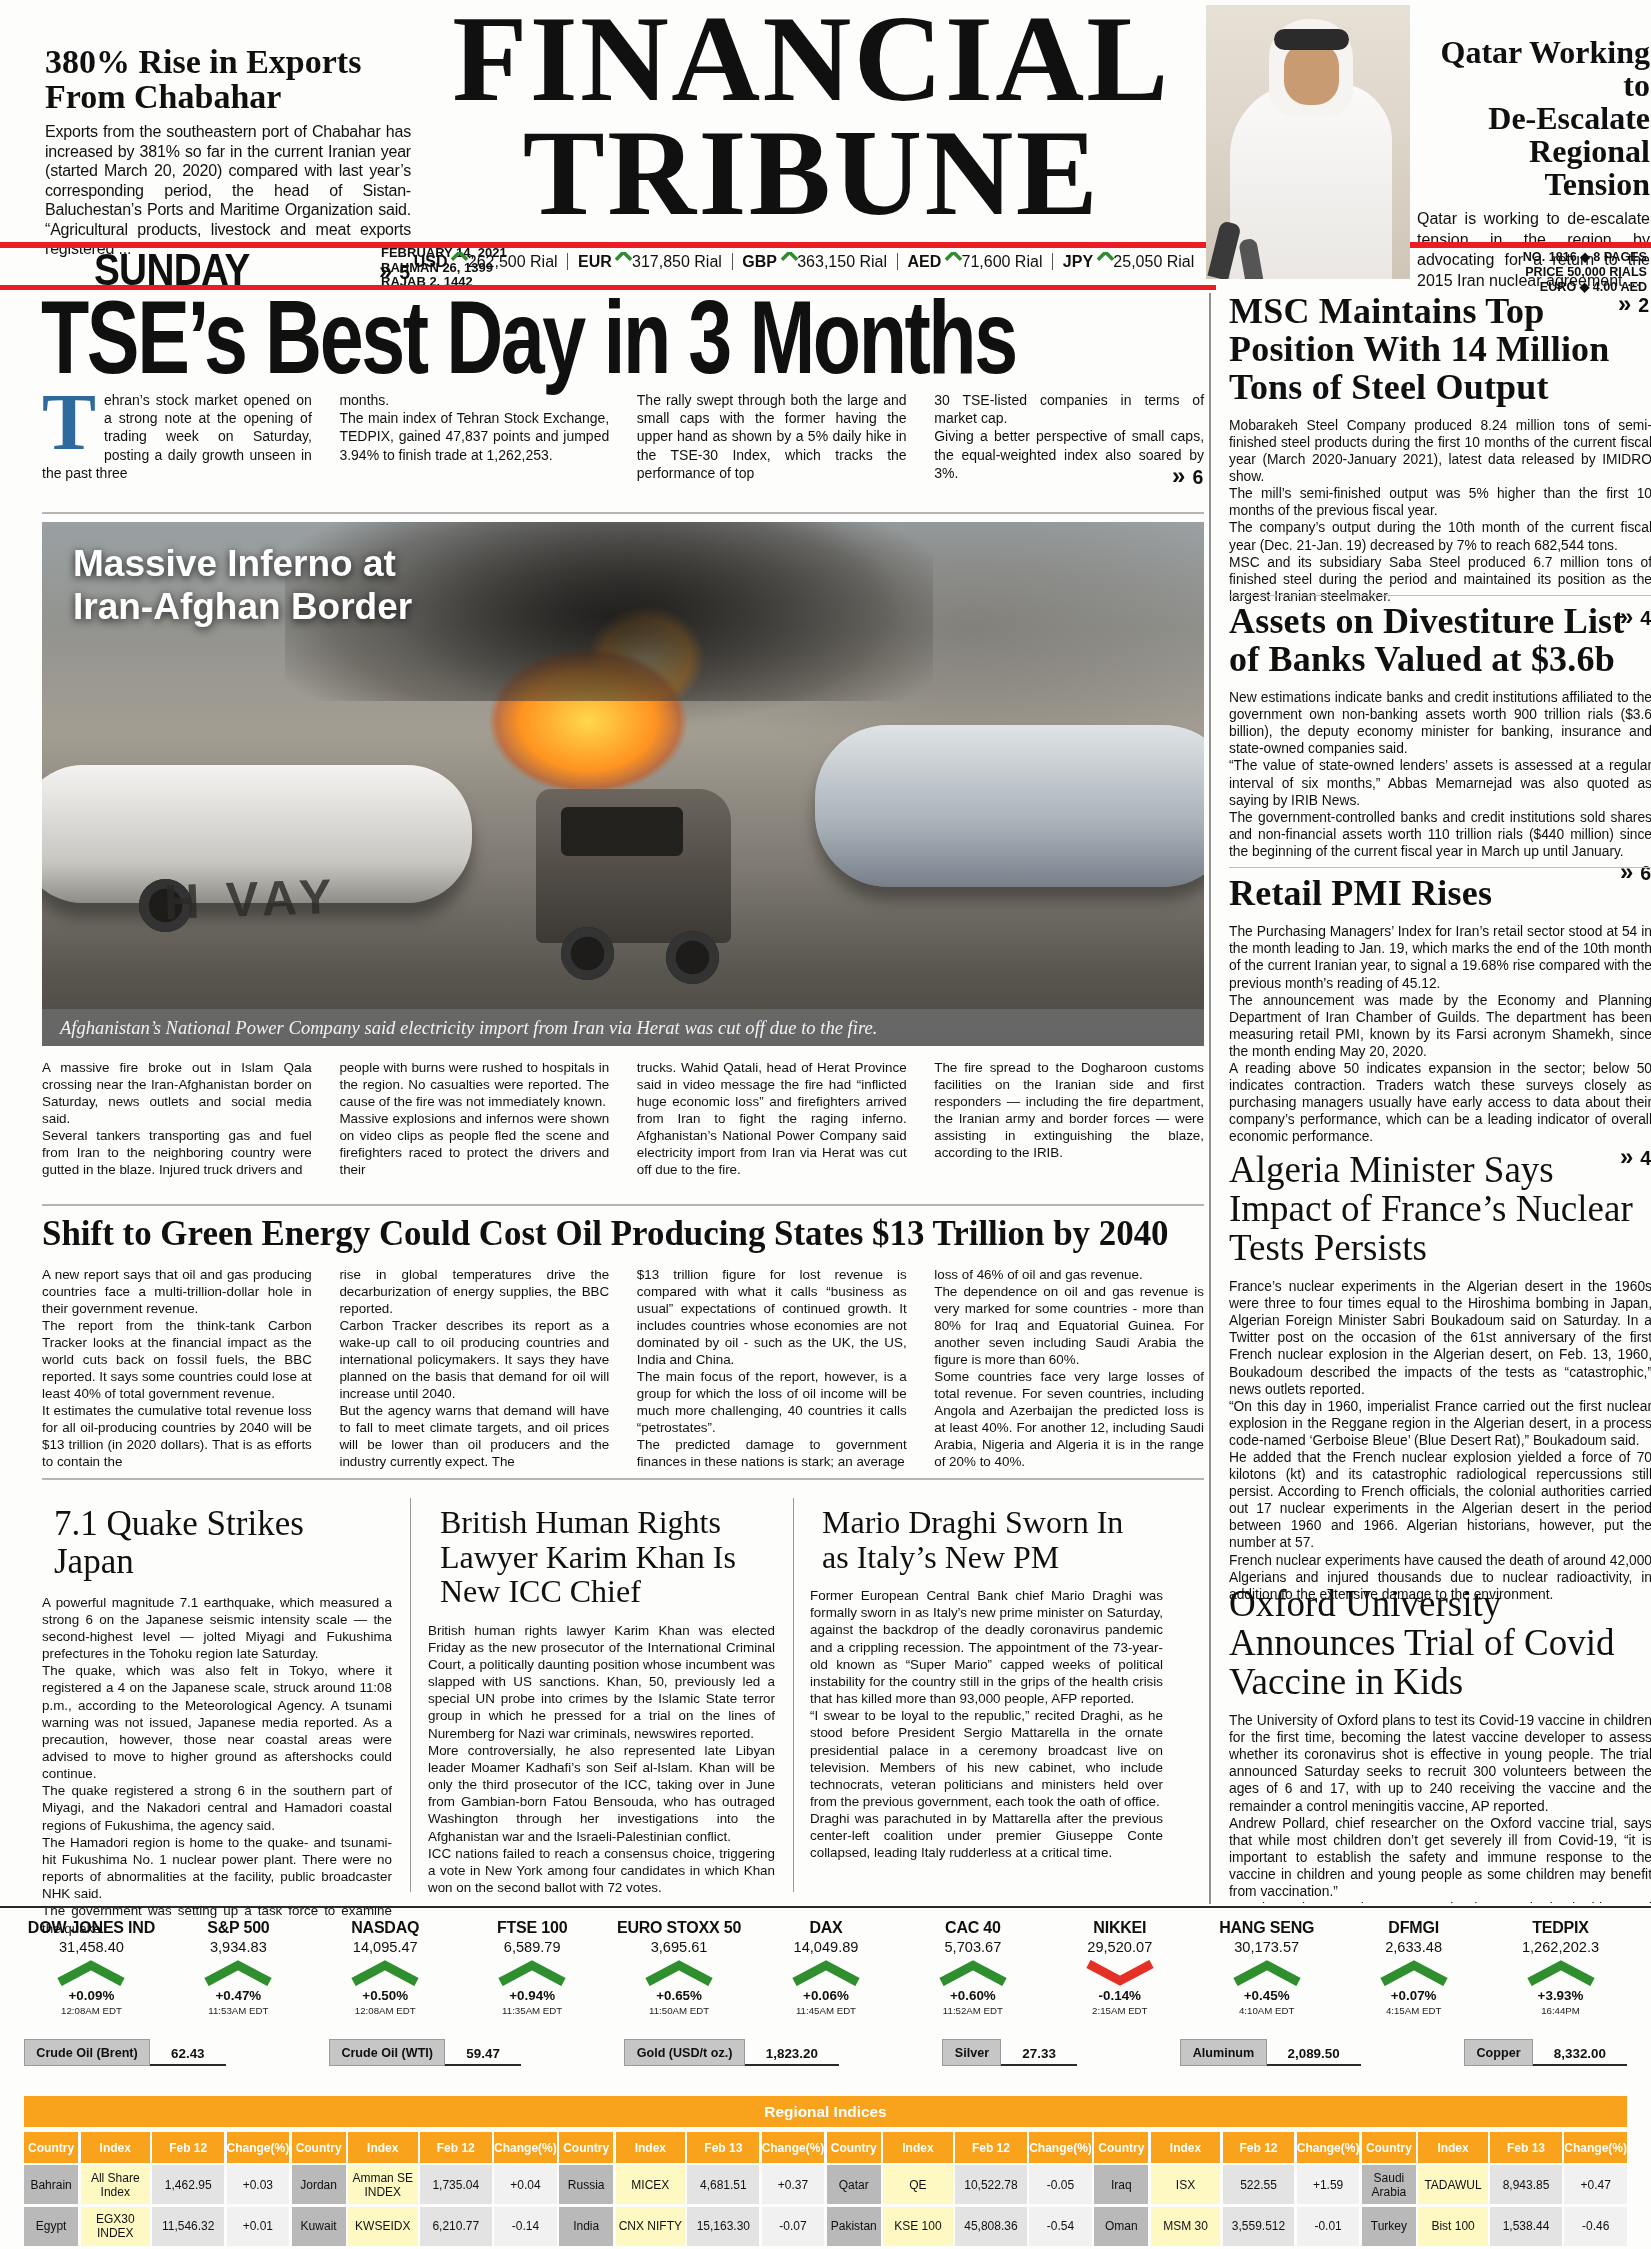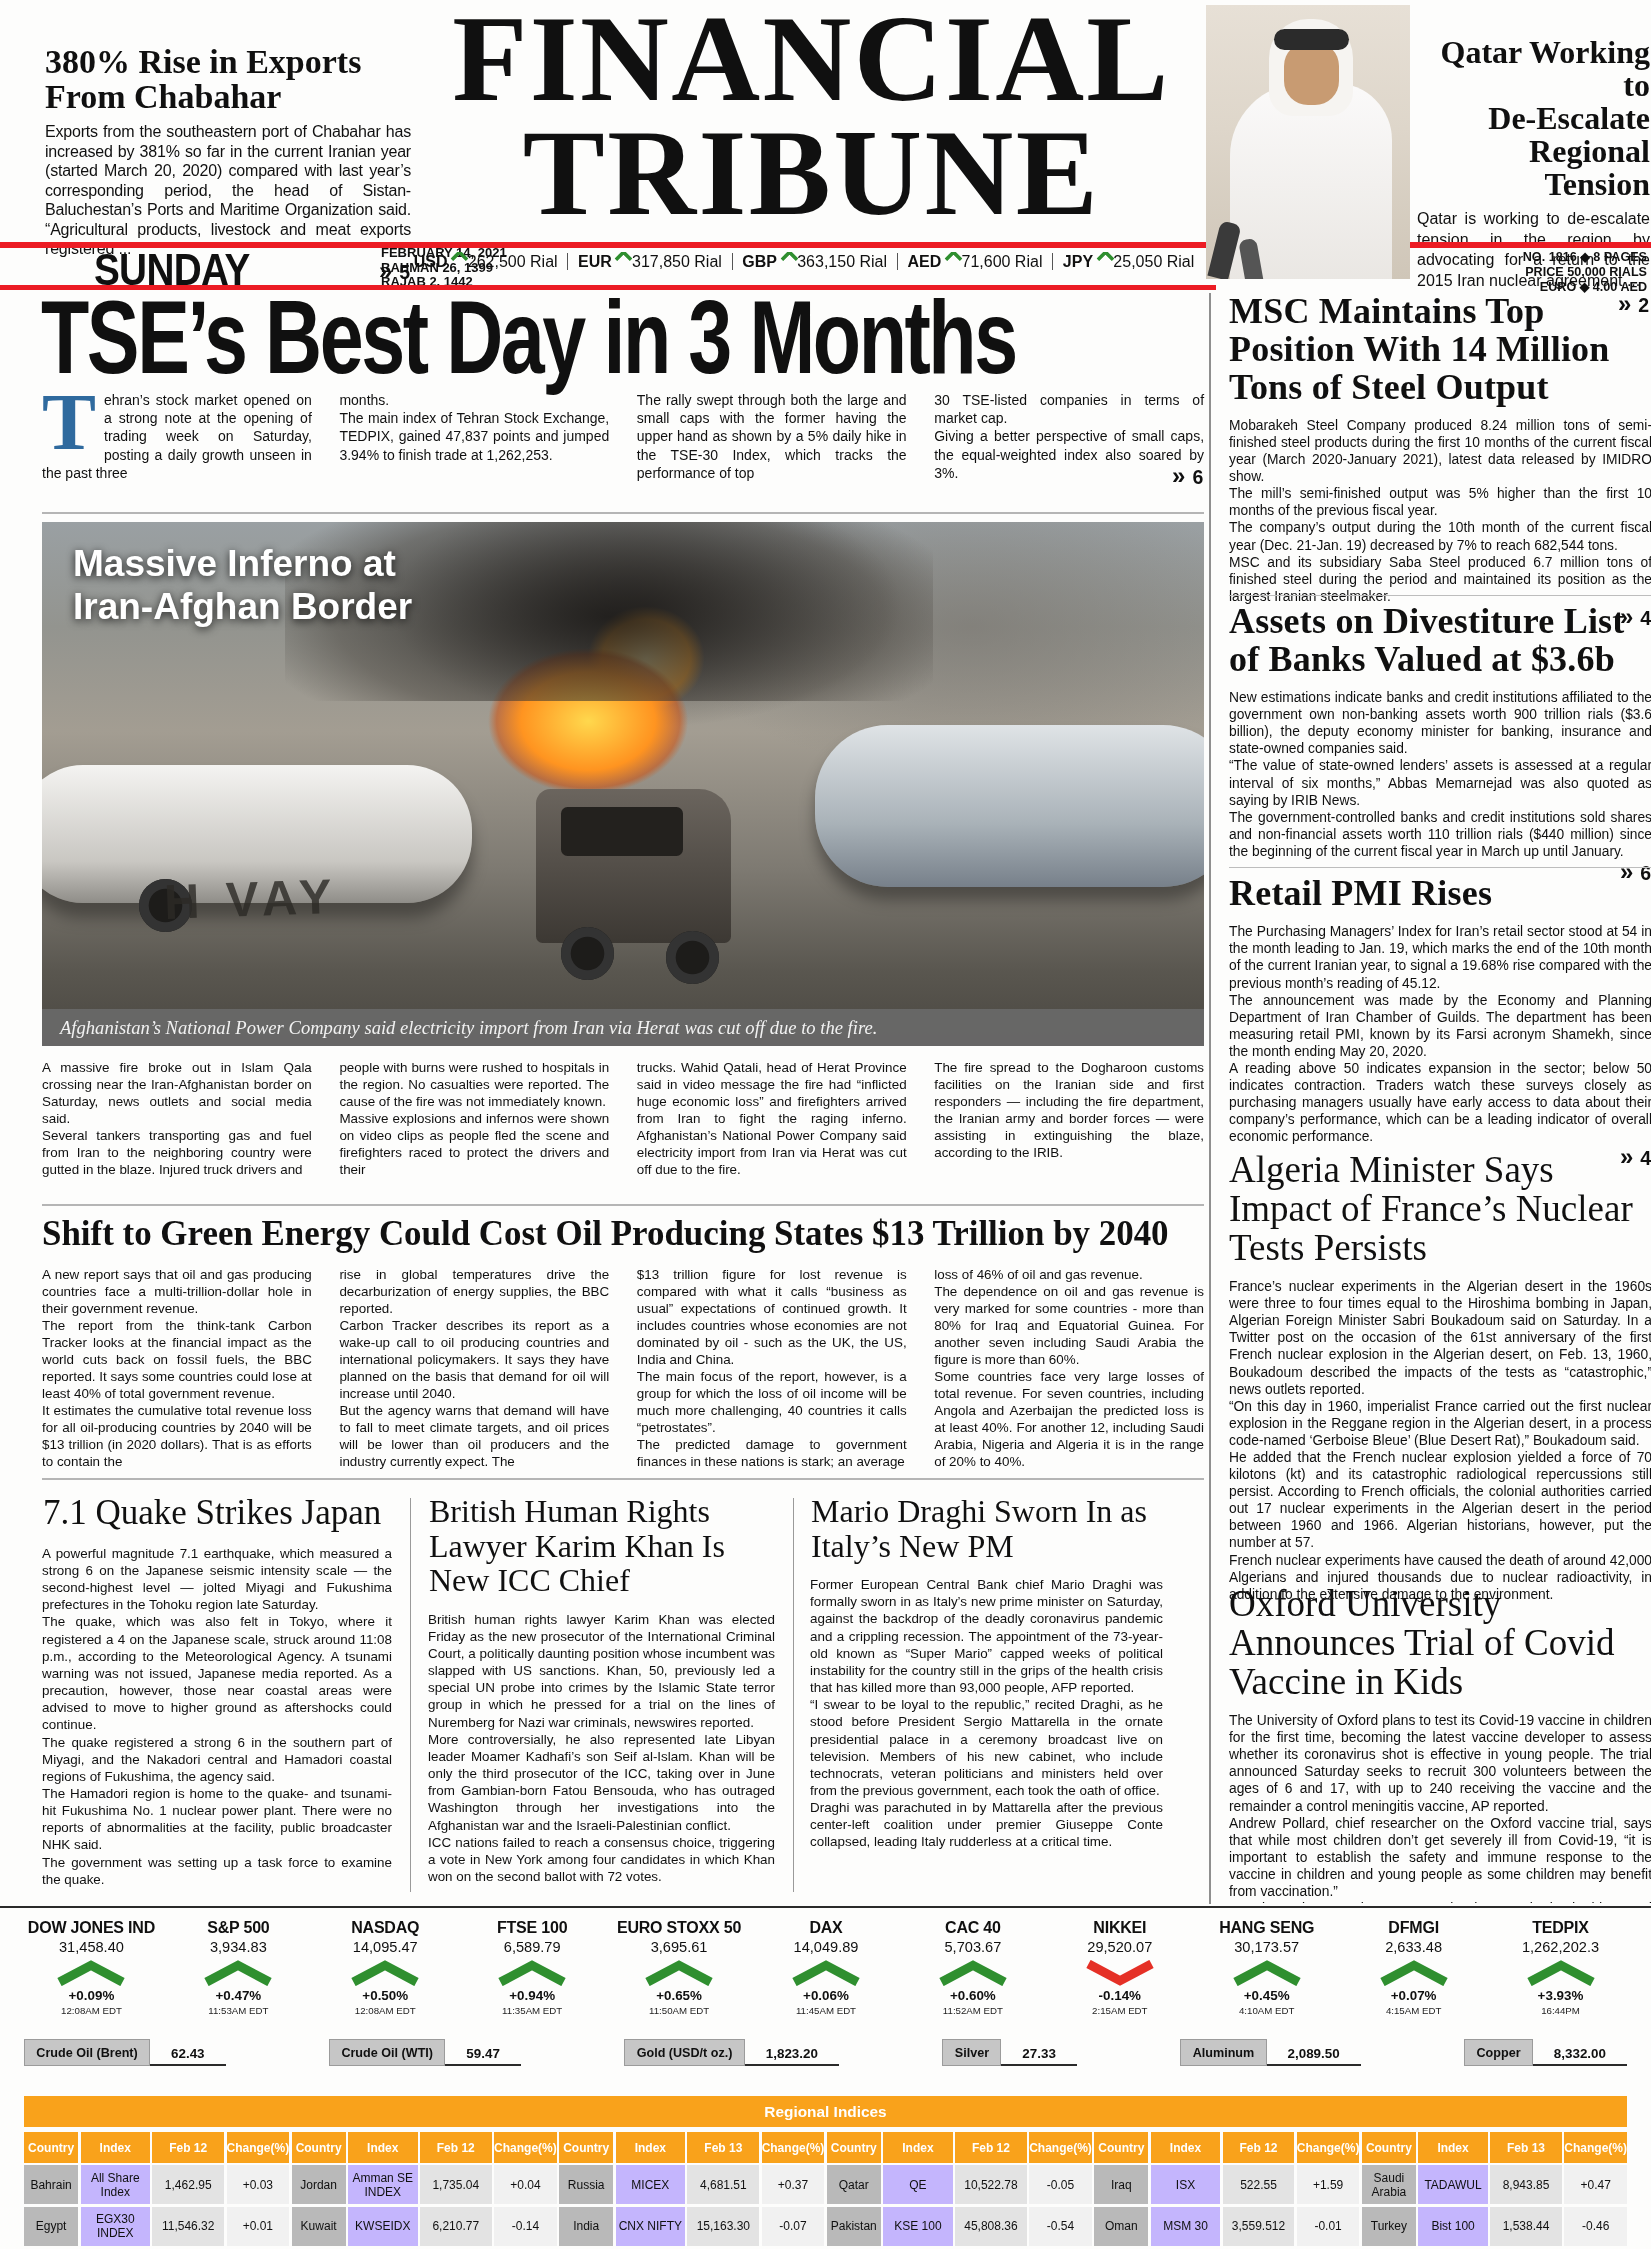--- a/index.html
+++ b/index.html
@@ -77,21 +77,21 @@
   .ruleg2{left:42px;top:1204px;width:1162px;height:1.6px;background:#b5b5b5;}
 
   
   .greenh{left:42px;top:1212px;width:1162px;font-family:"Liberation Serif",serif;font-weight:600;font-size:36px;white-space:nowrap;transform:scaleX(0.97);transform-origin:0 0;}
   .greencols{left:42px;top:1266px;width:1162px;display:flex;gap:27.6px;}
   .greencols .col{flex:1;font-size:13.4px;line-height:1.27;}
 
   .ruleg3{left:42px;top:1478px;width:1162px;height:1.6px;background:#b5b5b5;}
 
   
-  .bstory h1{margin:1px;font-family:"Liberation Serif",serif;font-weight:500;line-height:1.08;}
+  .bstory h1{margin:12px;font-family:"Liberation Serif",serif;font-weight:500;line-height:1.08;}
   .b1{left:42px;top:1493px;width:350px;}
   .b1 h1{font-size:35px;}
   .b2{left:428px;top:1493px;width:347px;}
   .b2 h1{font-size:32px;}
   .b3{left:810px;top:1493px;width:353px;}
   .b3 h1{font-size:32px;}
   .bstory .bd{margin-top:13px;font-size:13.4px;line-height:1.28;}
   .vd{width:1.2px;background:#9a9a9a;top:1498px;height:394px;}
   .vd1{left:410px;}
   .vd2{left:793px;}
@@ -132,21 +132,21 @@
   .cmd{display:flex;align-items:flex-end;}
   .cmd-box{background:#c6c6c6;border:0.8px solid #9b9b9b;padding:5.7px 11.3px;font-weight:700;font-size:12.6px;white-space:nowrap;}
   .cmd-val{border-bottom:2px solid #2a2a2a;padding:0 21px 3.2px;font-size:13.4px;font-weight:600;}
 
   
   .rtitle{left:24px;top:2096px;width:1603px;height:31px;background:#f9a21b;color:#fff;font-weight:700;font-size:15.4px;text-align:center;line-height:31px;}
   .rtable{left:24px;top:2132px;width:1603px;display:grid;grid-template-columns:repeat(6,0.92fr 1.18fr 1.22fr 1.02fr);gap:2.4px;}
   .rtable div{display:flex;align-items:center;justify-content:center;text-align:center;font-size:12px;}
   .rh{background:#f9a21b;color:#fff;font-weight:700;height:31px;}
   .rc{background:#b9b9b9;height:39px;}
-  .ri{background:#c4b5fd;height:39px;}
+  .ri{background:#fef9c3;height:39px;}
   .rv{background:#e3e3e3;height:39px;}
   .rg{background:#f1f1f1;height:39px;}
 </style>
 </head>
 <body>
 
 <div class="page">
 
   <div class="abs tl">
     <h1>380% Rise in Exports

